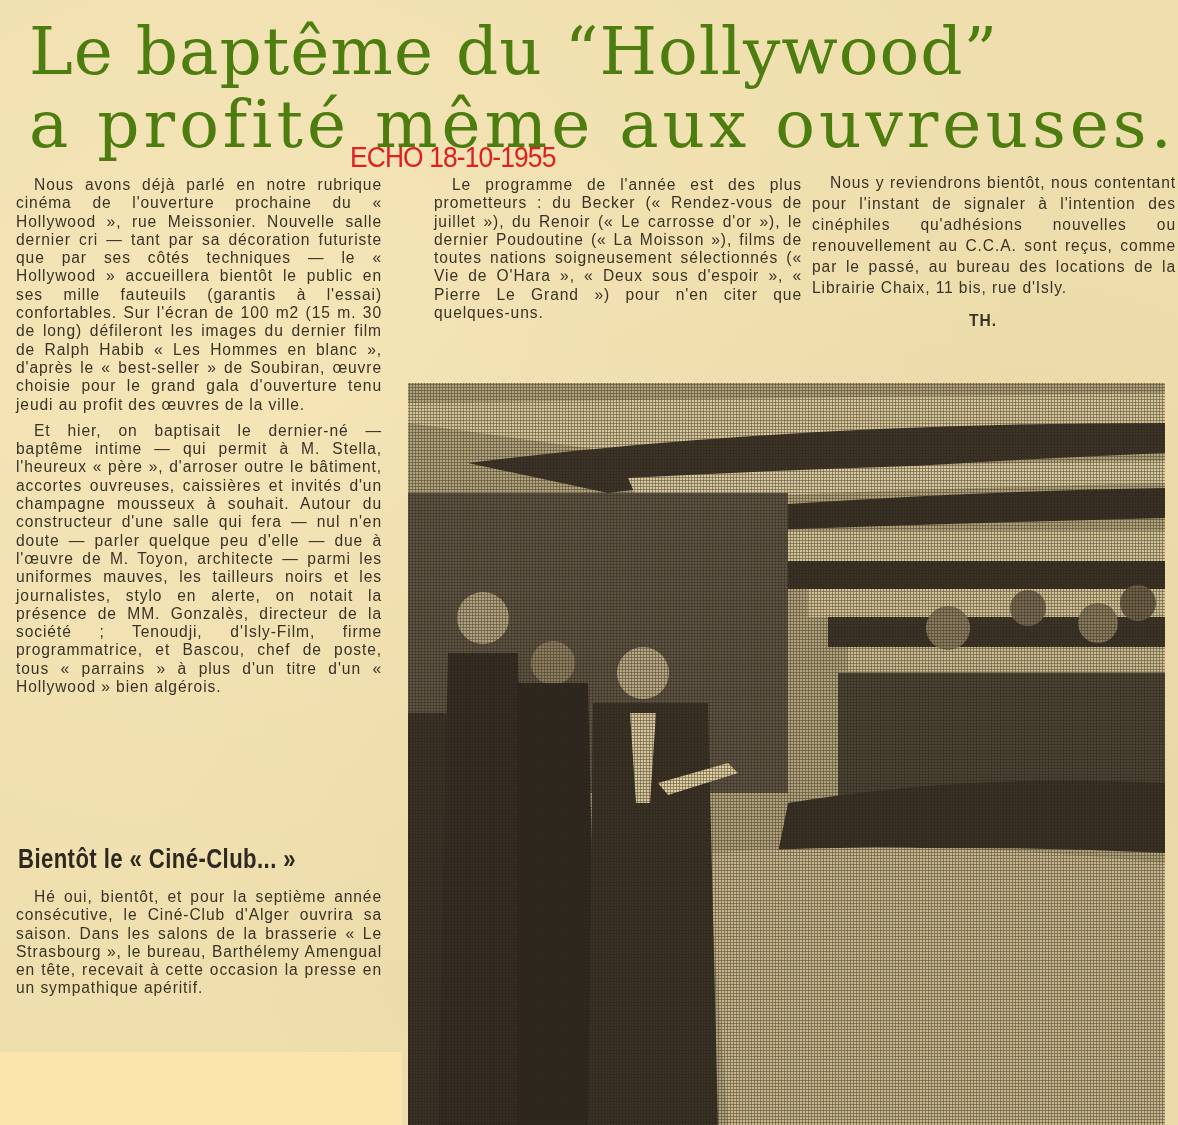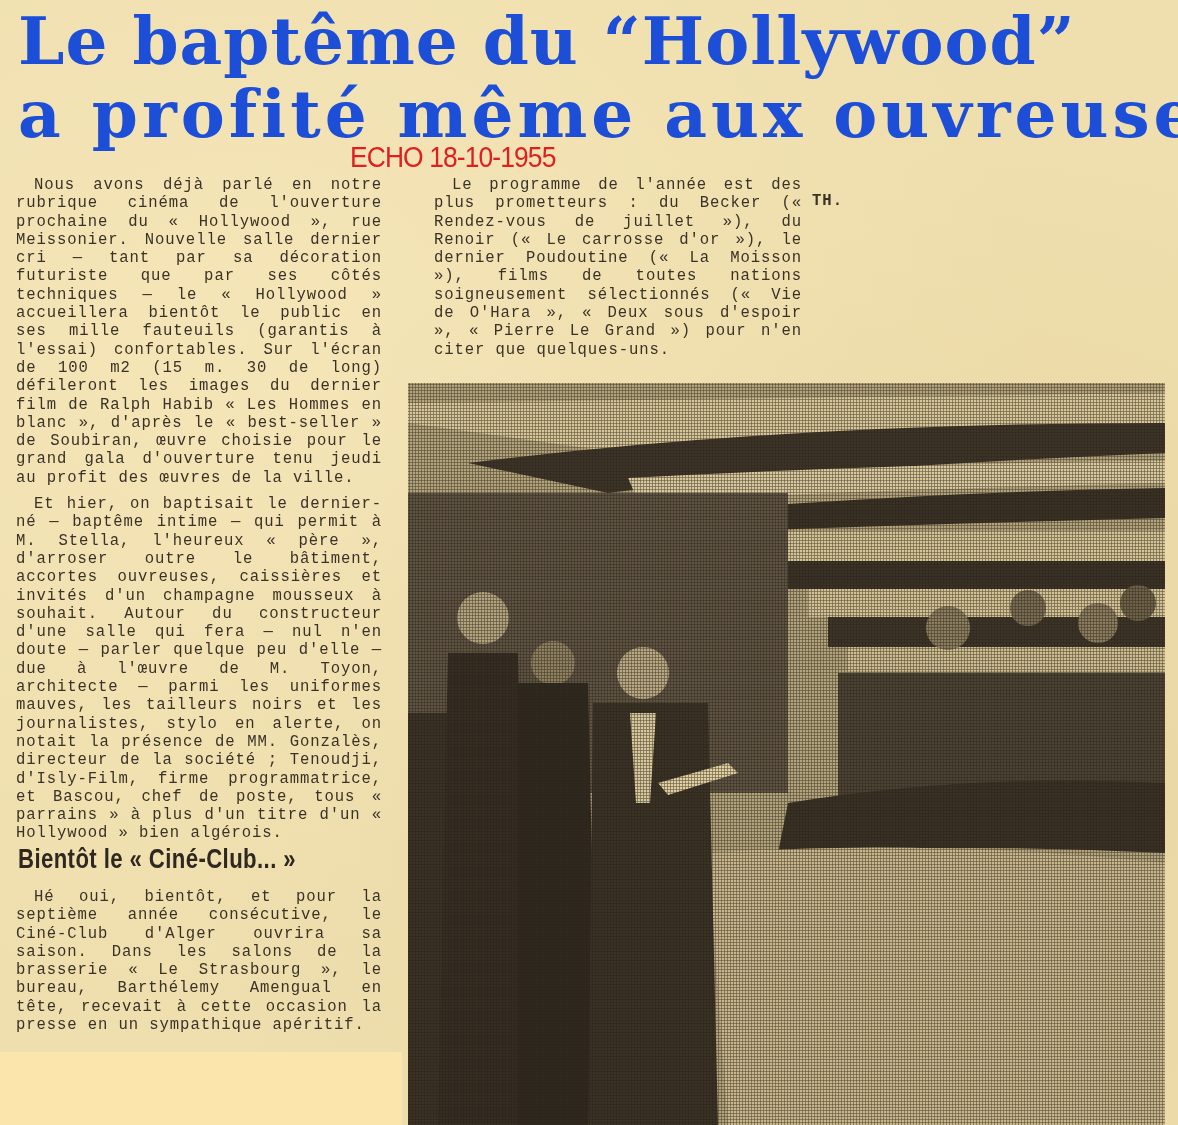--- a/index.html
+++ b/index.html
@@ -7,42 +7,42 @@
       width: 1178px; height: 1125px; overflow: hidden; position: relative;
       background: #efdfae;
       background-image:
         radial-gradient(ellipse at 20% 30%, rgba(255,240,200,0.35), transparent 60%),
         radial-gradient(ellipse at 80% 70%, rgba(200,170,110,0.18), transparent 60%);
       font-family: "DejaVu Serif", serif;
       color: #2f2a20;
     }
     .headline {
       position: absolute; left: 18px; top: 2px; width: 1150px;
-      font-family: "DejaVu Serif", serif; font-weight: bold;
-      color: #1d4ed8; letter-spacing: 1px; margin: 0;
+      font-family: "DejaVu Serif", serif; font-weight: normal;
+      color: #4d7c0f; letter-spacing: 1px; margin: 11px;
     }
     .headline .l1 { display: block; font-size: 66px; line-height: 78px; white-space: nowrap; }
     .headline .l2 { display: block; font-size: 66px; line-height: 68px; white-space: nowrap; letter-spacing: 4px; }
     .stamp {
       position: absolute; left: 350px; top: 140px;
       font-family: "Liberation Sans", sans-serif; color: #e02020;
       font-size: 30px; letter-spacing: -1px; transform: scaleX(0.88); transform-origin: left;
     }
     .col {
       position: absolute; font-size: 15.6px; line-height: 18.3px;
       text-align: justify; color: #3a3226;
-      font-family: Liberation Mono, monospace;
+      font-family: Liberation Sans, sans-serif;
       letter-spacing: 0.9px;
     }
     .col p { margin: 0 0 8px 0; text-indent: 18px; hyphens: manual; }
     .col1 { left: 16px; top: 176px; width: 366px; }
     .col2 { left: 434px; top: 176px; width: 368px; }
     .col3 { left: 812px; top: 172px; width: 364px; }
     .col3 p { line-height: 21px; }
-    .sig { text-align: left; font-weight: bold; margin-top: 20px; padding-right: 22px; letter-spacing: 1px; }
+    .sig { text-align: center; font-weight: bold; margin-top: 14px; padding-right: 22px; letter-spacing: 1px; }
     .subhead {
       position: absolute; left: 18px; top: 844px; margin: 0;
       font-family: "Liberation Sans", sans-serif; font-weight: bold;
       font-size: 27px; color: #2e2820; transform: scaleX(0.82); transform-origin: left; letter-spacing: 0.5px;
       white-space: nowrap;
     }
     .col4 { left: 16px; top: 888px; width: 366px; }
     .blank-bottom {
       position: absolute; left: 0; top: 1052px; width: 402px; height: 73px; background: #fce5ad;
     }
@@ -71,20 +71,21 @@
 <div class="col col1">
   <p>Nous avons déjà parlé en notre rubrique cinéma de l'ouverture prochaine du « Hollywood », rue Meissonier. Nouvelle salle dernier cri — tant par sa décoration futuriste que par ses côtés techniques — le « Hollywood » accueillera bientôt le public en ses mille fauteuils (garantis à l'essai) confortables. Sur l'écran de 100 m2 (15 m. 30 de long) défileront les images du dernier film de Ralph Habib « Les Hommes en blanc », d'après le « best-seller » de Soubiran, œuvre choisie pour le grand gala d'ouverture tenu jeudi au profit des œuvres de la ville.</p>
   <p>Et hier, on baptisait le dernier-né — baptême intime — qui permit à M. Stella, l'heureux « père », d'arroser outre le bâtiment, accortes ouvreuses, caissières et invités d'un champagne mousseux à souhait. Autour du constructeur d'une salle qui fera — nul n'en doute — parler quelque peu d'elle — due à l'œuvre de M. Toyon, architecte — parmi les uniformes mauves, les tailleurs noirs et les journalistes, stylo en alerte, on notait la présence de MM. Gonzalès, directeur de la société ; Tenoudji, d'Isly-Film, firme programmatrice, et Bascou, chef de poste, tous « parrains » à plus d'un titre d'un « Hollywood » bien algérois.</p>
 </div>
 
 <div class="col col2">
   <p>Le programme de l'année est des plus prometteurs : du Becker (« Rendez-vous de juillet »), du Renoir (« Le carrosse d'or »), le dernier Poudoutine (« La Moisson »), films de toutes nations soigneusement sélectionnés (« Vie de O'Hara », « Deux sous d'espoir », « Pierre Le Grand ») pour n'en citer que quelques-uns.</p>
 </div>
 
 <div class="col col3">
+  <p>Nous y reviendrons bientôt, nous contentant pour l'instant de signaler à l'intention des cinéphiles qu'adhésions nouvelles ou renouvellement au C.C.A. sont reçus, comme par le passé, au bureau des locations de la Librairie Chaix, 11 bis, rue d'Isly.</p>
   <div class="sig">TH.</div>
 </div>
 
 <h2 class="subhead">Bientôt le « Ciné-Club... »</h2>
 
 <div class="col col4">
   <p>Hé oui, bientôt, et pour la septième année consécutive, le Ciné-Club d'Alger ouvrira sa saison. Dans les salons de la brasserie « Le Strasbourg », le bureau, Barthélemy Amengual en tête, recevait à cette occasion la presse en un sympathique apéritif.</p>
 </div>
 
 <div class="blank-bottom"></div>

